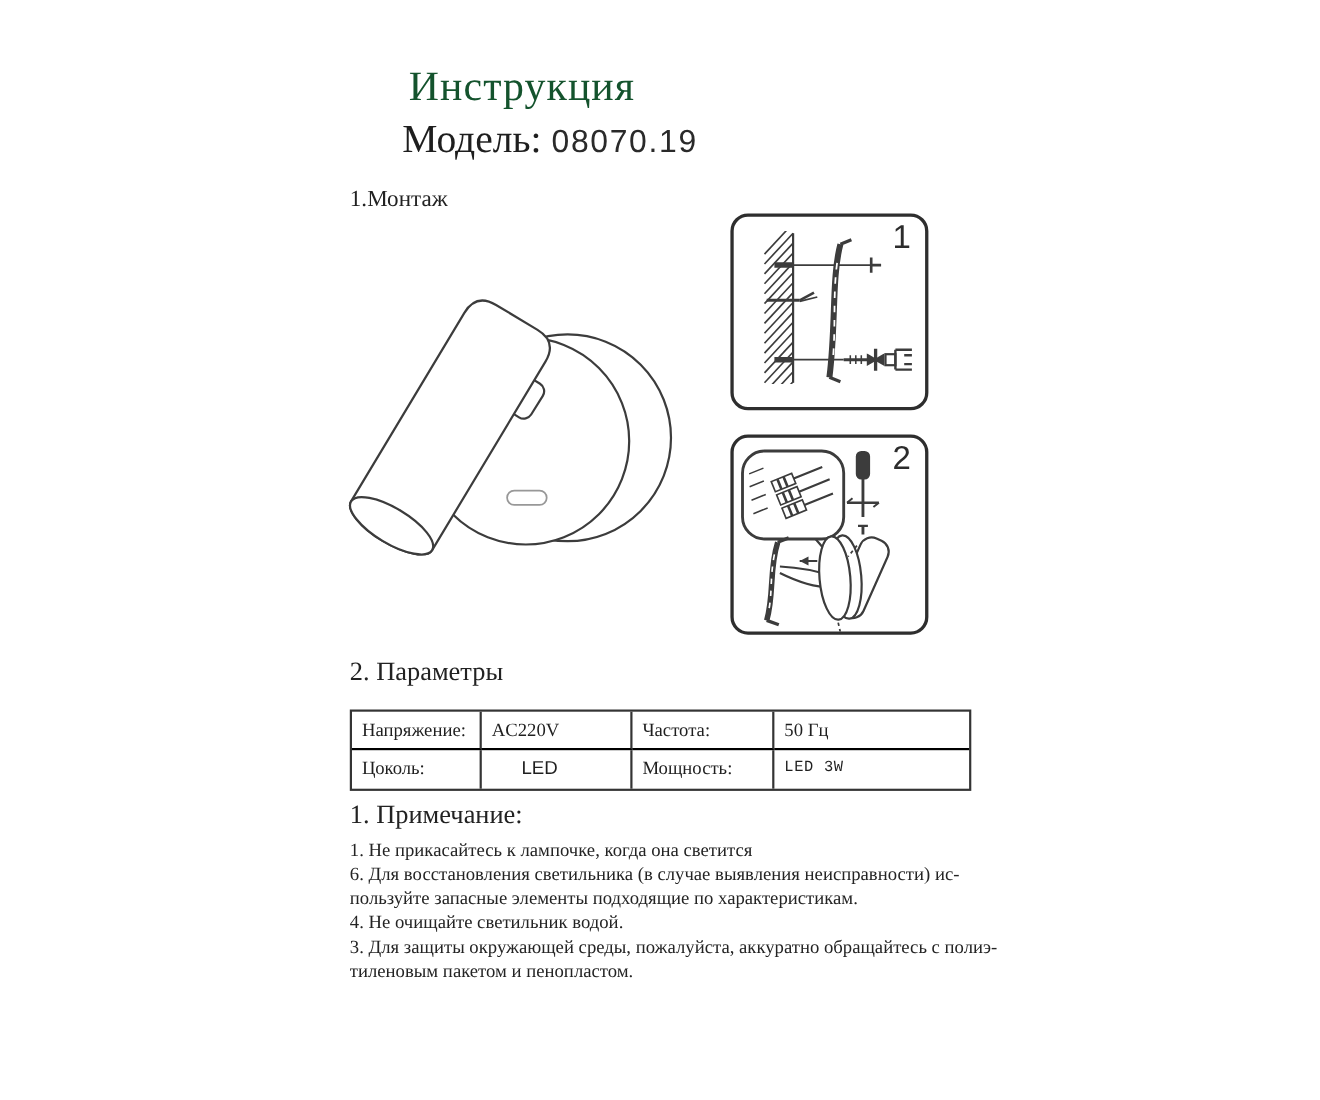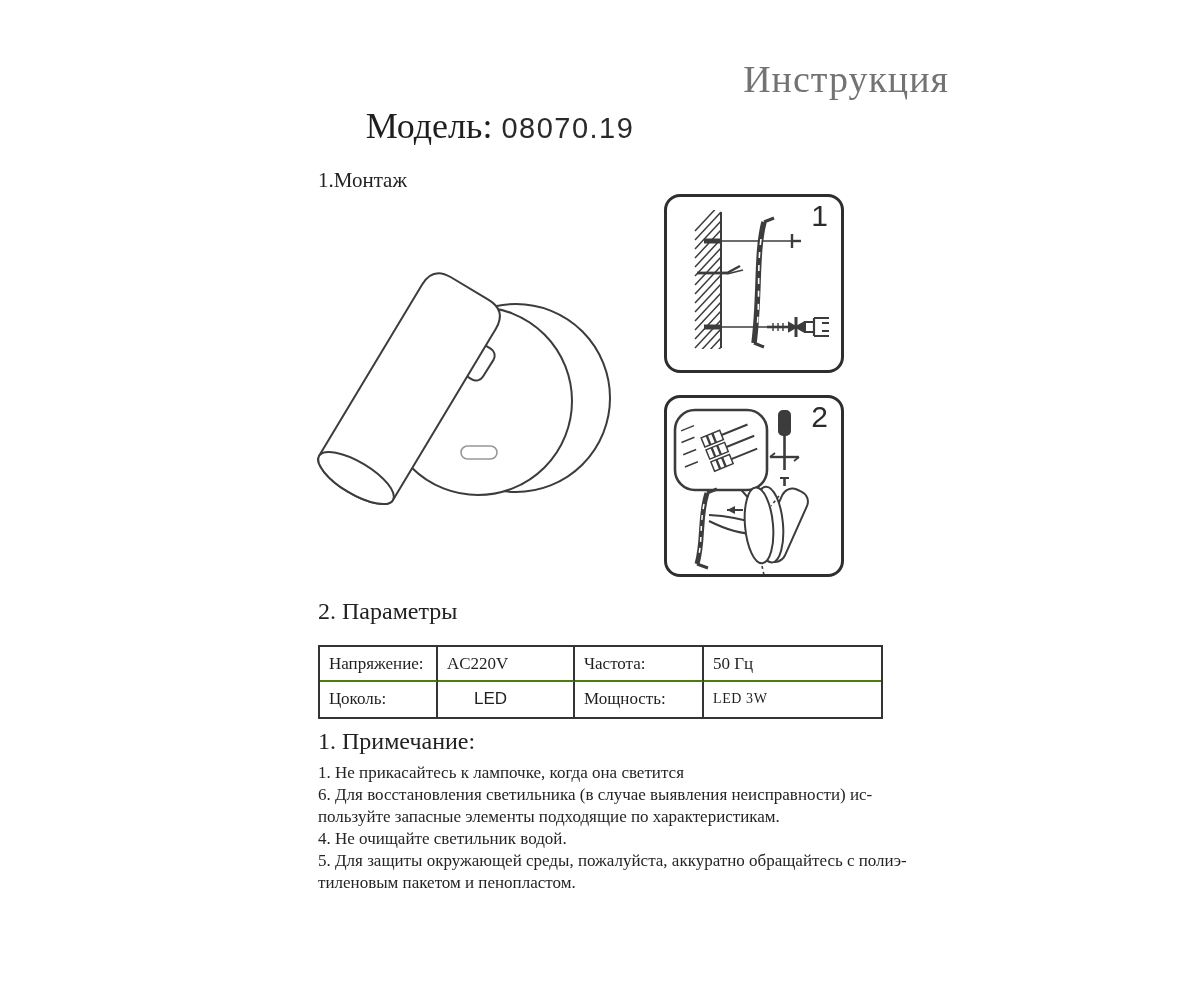--- a/index.html
+++ b/index.html
@@ -14,21 +14,21 @@
     font-family:"Liberation Serif", serif;
     color:var(--ink);
     position:relative;
     overflow:hidden;
   }
   .page{position:absolute;inset:0;background:var(--background);}
 
   
   .title{
     position:absolute;left:0;top:57px;width:949px;
-    text-align:right;font-size:38px;letter-spacing:1px;color:#737373;
+    text-align:center;font-size:38px;letter-spacing:1px;color:#14532d;
   }
   .model-line{
     position:absolute;left:0;top:105px;width:1000px;
     text-align:center;font-size:36px;color:#1e1e1e;
   }
   .model-value{
     font-family:"Liberation Sans", sans-serif;
     font-size:29px;letter-spacing:1.5px;color:#2a2a2a;
   }
 
@@ -55,28 +55,28 @@
   .step-box svg{position:absolute;left:0;top:0;width:174px;height:173px;color:var(--line);}
   .box2 svg{height:176px;}
 
   
   .param-table{
     position:absolute;left:318px;top:645px;
     display:grid;grid-template-columns:118px 137px 129px 177px;grid-auto-rows:35px;
     border:2px solid #343434;background:#fff;
   }
   .cell{
-    border-right:2px solid #343434;border-bottom:2px solid #4d7c0f;
+    border-right:2px solid #343434;border-bottom:2px solid #000000;
     padding-left:9px;font-size:17px;line-height:33px;color:#1f1f1f;
     white-space:nowrap;overflow:hidden;
   }
   .cell.col-last{border-right:none;}
   .cell.row-last{border-bottom:none;}
   .cell.sans{font-family:"Liberation Sans", sans-serif;font-size:17px;padding-left:36px;}
-  .cell.sans-small{font-family:Liberation Serif, serif;font-size:14px;letter-spacing:.6px;}
+  .cell.sans-small{font-family:Liberation Mono, monospace;font-size:14px;letter-spacing:.6px;}
 
   
   .notes{
     position:absolute;left:318px;top:762px;width:640px;
     font-size:17px;line-height:22px;color:#242424;
   }
   .note{white-space:pre-line;}
 </style>
 </head>
 <body>
@@ -236,17 +236,17 @@
     <div class="cell row-last col-last sans-small">LED 3W</div>
   </div>
 
   <div class="s3-heading">1. Примечание:</div>
 
   <div class="notes">
     <div class="note">1. Не прикасайтесь к лампочке, когда она светится</div>
     <div class="note">6. Для восстановления светильника (в случае  выявления неисправности) ис-
 пользуйте запасные элементы подходящие по характеристикам.</div>
     <div class="note">4. Не очищайте  светильник водой.</div>
-    <div class="note">5. Для защиты окружающей среды, пожалуйста, аккуратно обращайтесь с полиэ-
+    <div class="note">3. Для защиты окружающей среды, пожалуйста, аккуратно обращайтесь с полиэ-
 тиленовым пакетом и пенопластом.</div>
   </div>
 
 </div>
 
 </body></html>

